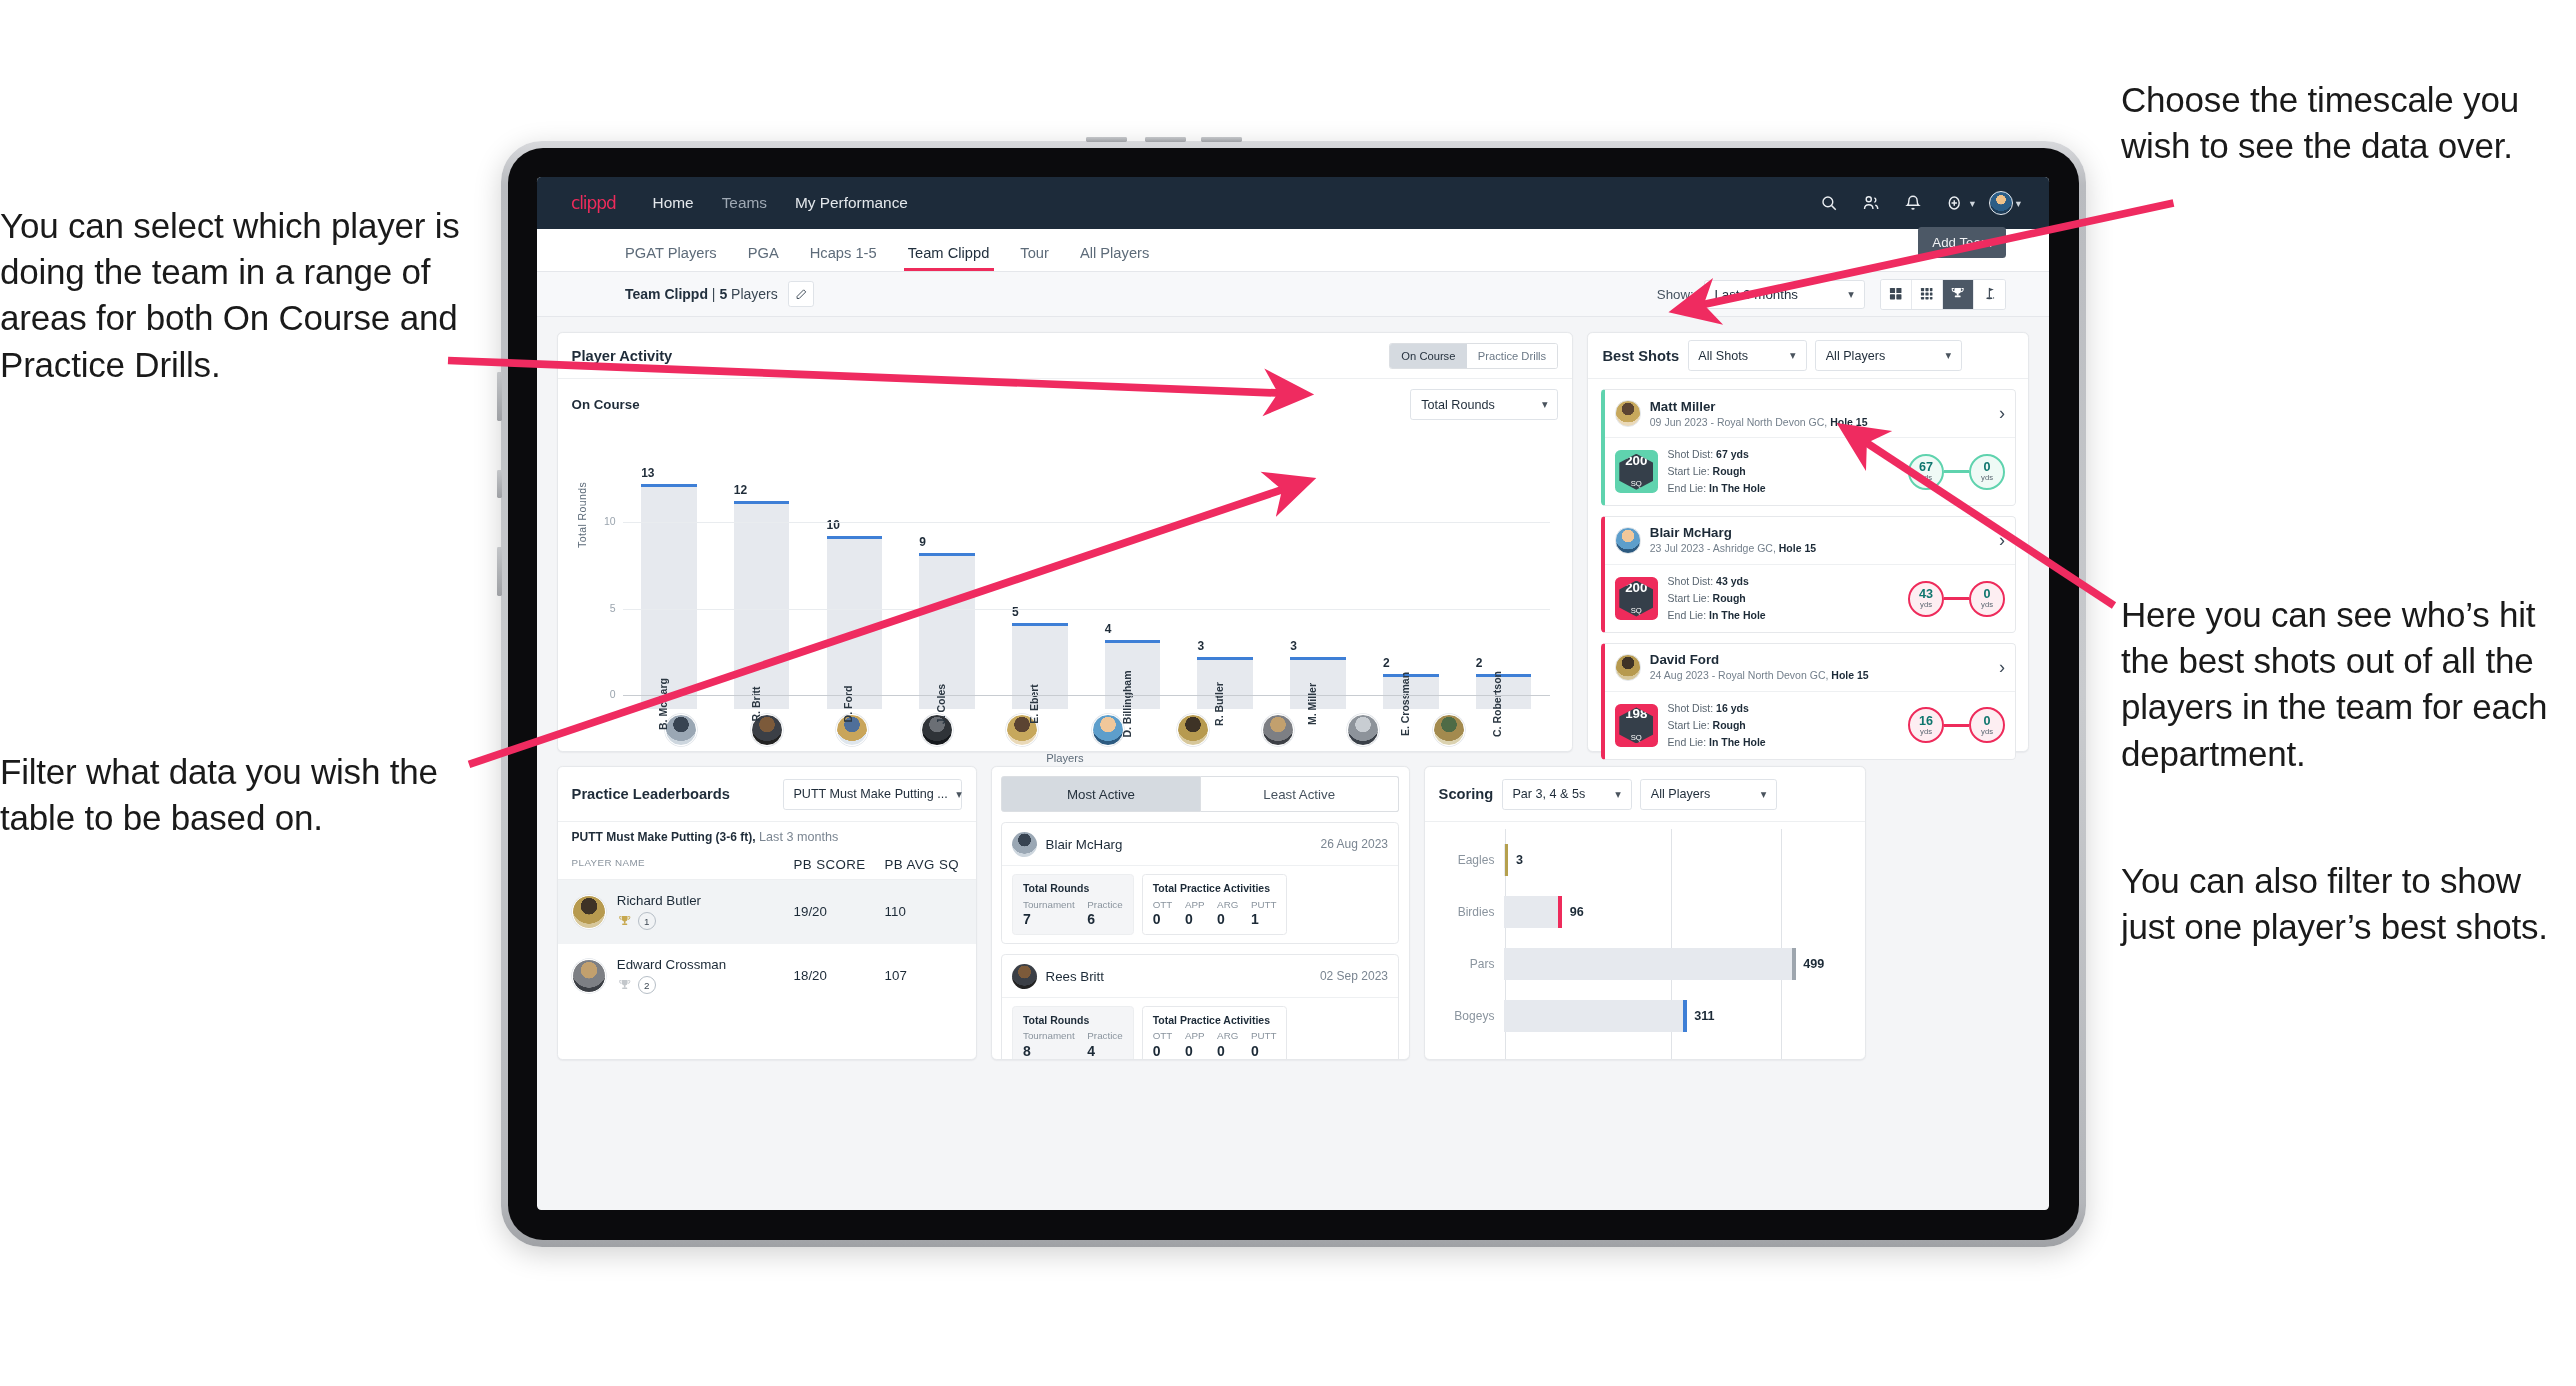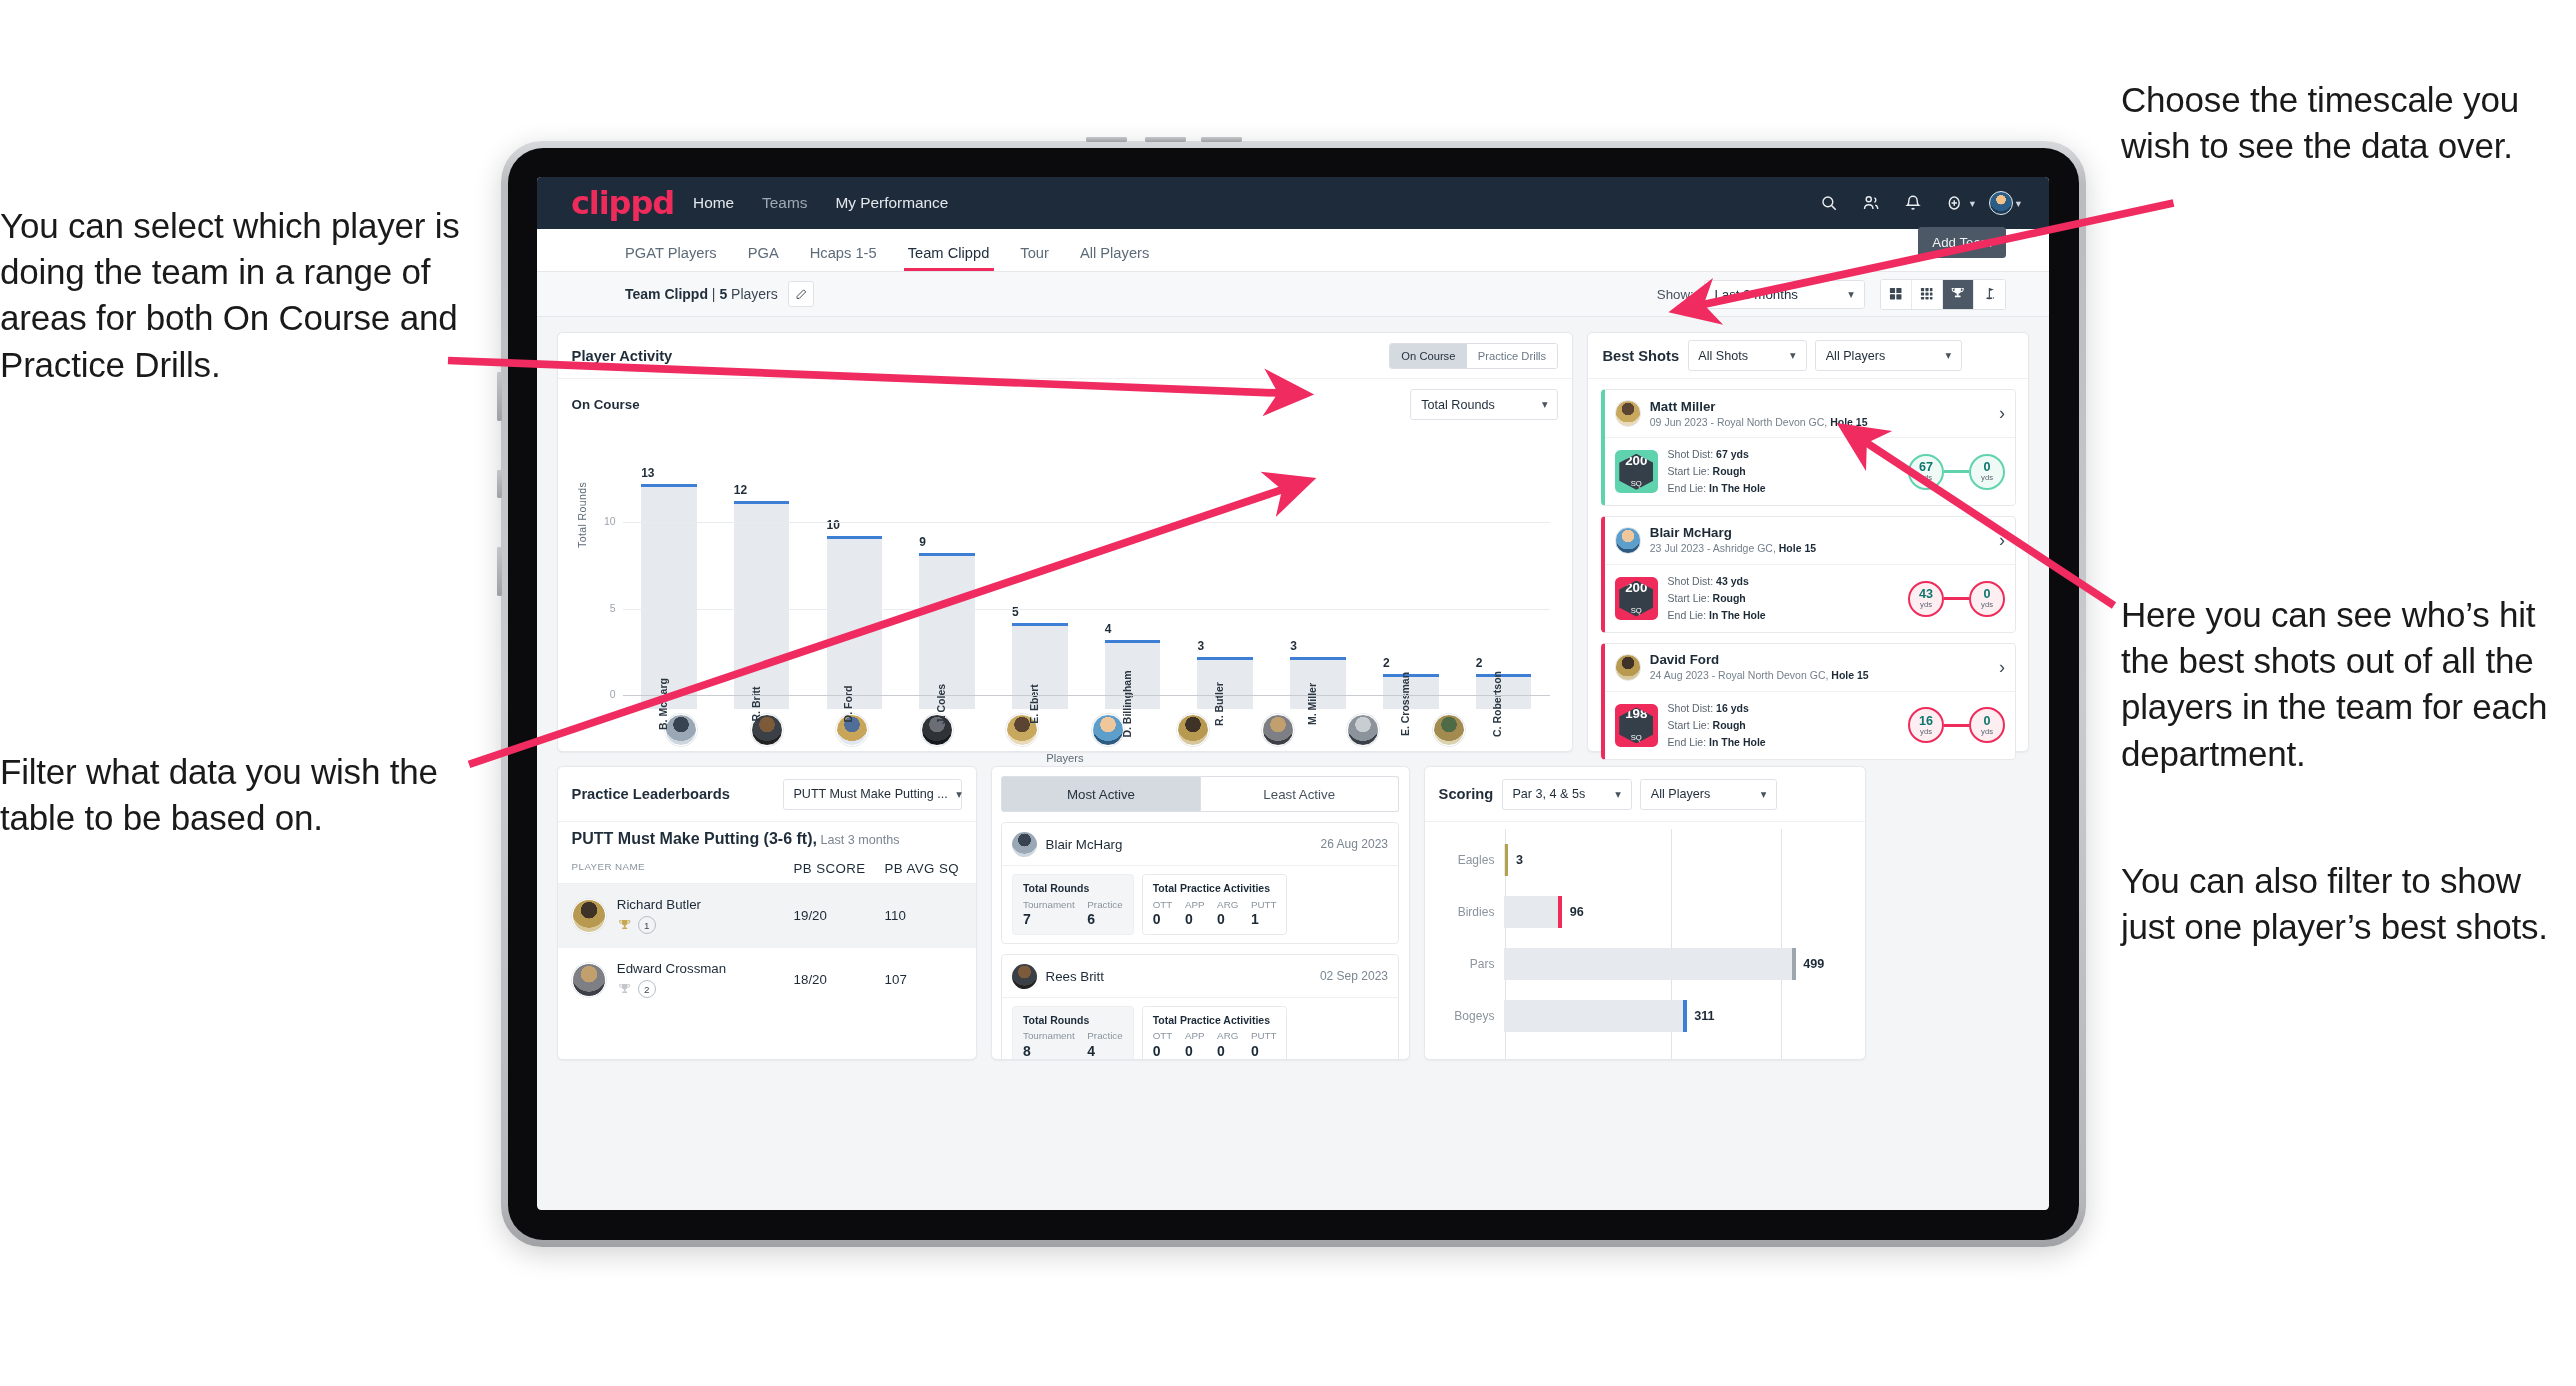--- a/index.html
+++ b/index.html
@@ -68,22 +68,22 @@
   #btn-side3 { left: -4.2px; top: 406px; width: 5.6px; height: 49px; }
 
   
   #topnav {
     height: 52px; background: #1d2b3a;
     display: flex; align-items: center;
     padding: 0 28px 0 34px;
   }
   #logo {
     font-family: "DejaVu Sans", sans-serif;
-    font-weight: 700; font-size: 32px; color: #ee2b5b;
-    letter-spacing: -1.1px; margin-right: 19px;
+    font-weight: 400; font-size: 17px; color: #ee2b5b;
+    letter-spacing: -1.1px; margin-right: 37px;
   }
   .navlink {
     color: #e4e8ec; font-size: 15.4px; margin-right: 28px;
     white-space: nowrap;
   }
   .navlink.dim { color: #9fa9b4; }
   #nav-spacer { flex: 1; }
   .navicon {
     width: 24px; height: 24px; margin-left: 18px;
     display: flex; align-items: center; justify-content: center;
@@ -262,21 +262,21 @@
     display:flex; flex-direction:column; align-items:center; justify-content:center;
     background:#f7f8f9;
   }
   .dcirc .n { font-size:12.6px; font-weight:700; color:#0f766e; line-height:1; }
   .dcirc .u { font-size:7.7px; color:#5a6671; }
   .dbar { width: 25px; height: 3.5px; }
 
   
   #practice-lb { width: 420px; display:flex; flex-direction:column; overflow:hidden; }
   #plb-sub { padding: 8.4px 14px 7px 14px; font-size:12.6px; color:#7a8591; }
-  #plb-sub b { color:#1f2c39; font-weight:700; font-size:16px;margin-top:16px; }
+  #plb-sub b { color:#1f2c39; font-weight:700; font-size:12px;margin-top:16px; }
   #plb-head {
     display:flex; padding: 5.6px 14px 7px 14px;
     border-bottom: 0.7px solid #edeff1;
     font-size: 9.8px; color:#8a949e; letter-spacing:0.4px;
   }
   .plb-row { display:flex; align-items:center; padding: 9.8px 14px; min-height: 64px; }
   .plb-row.hl { background:#f1f3f5; }
   .plb-av { width:34px; height:34px; border-radius:50%; margin-right:11.2px; flex:none; border:1.4px solid #fff; box-shadow:0 0 0 0.7px #dfe3e8; }
   .plb-name { font-size:13.3px; color:#1c2a37; line-height:1.25; }
   .plb-trophy { display:flex; align-items:center; gap:5.6px; margin-top:2.8px; }

